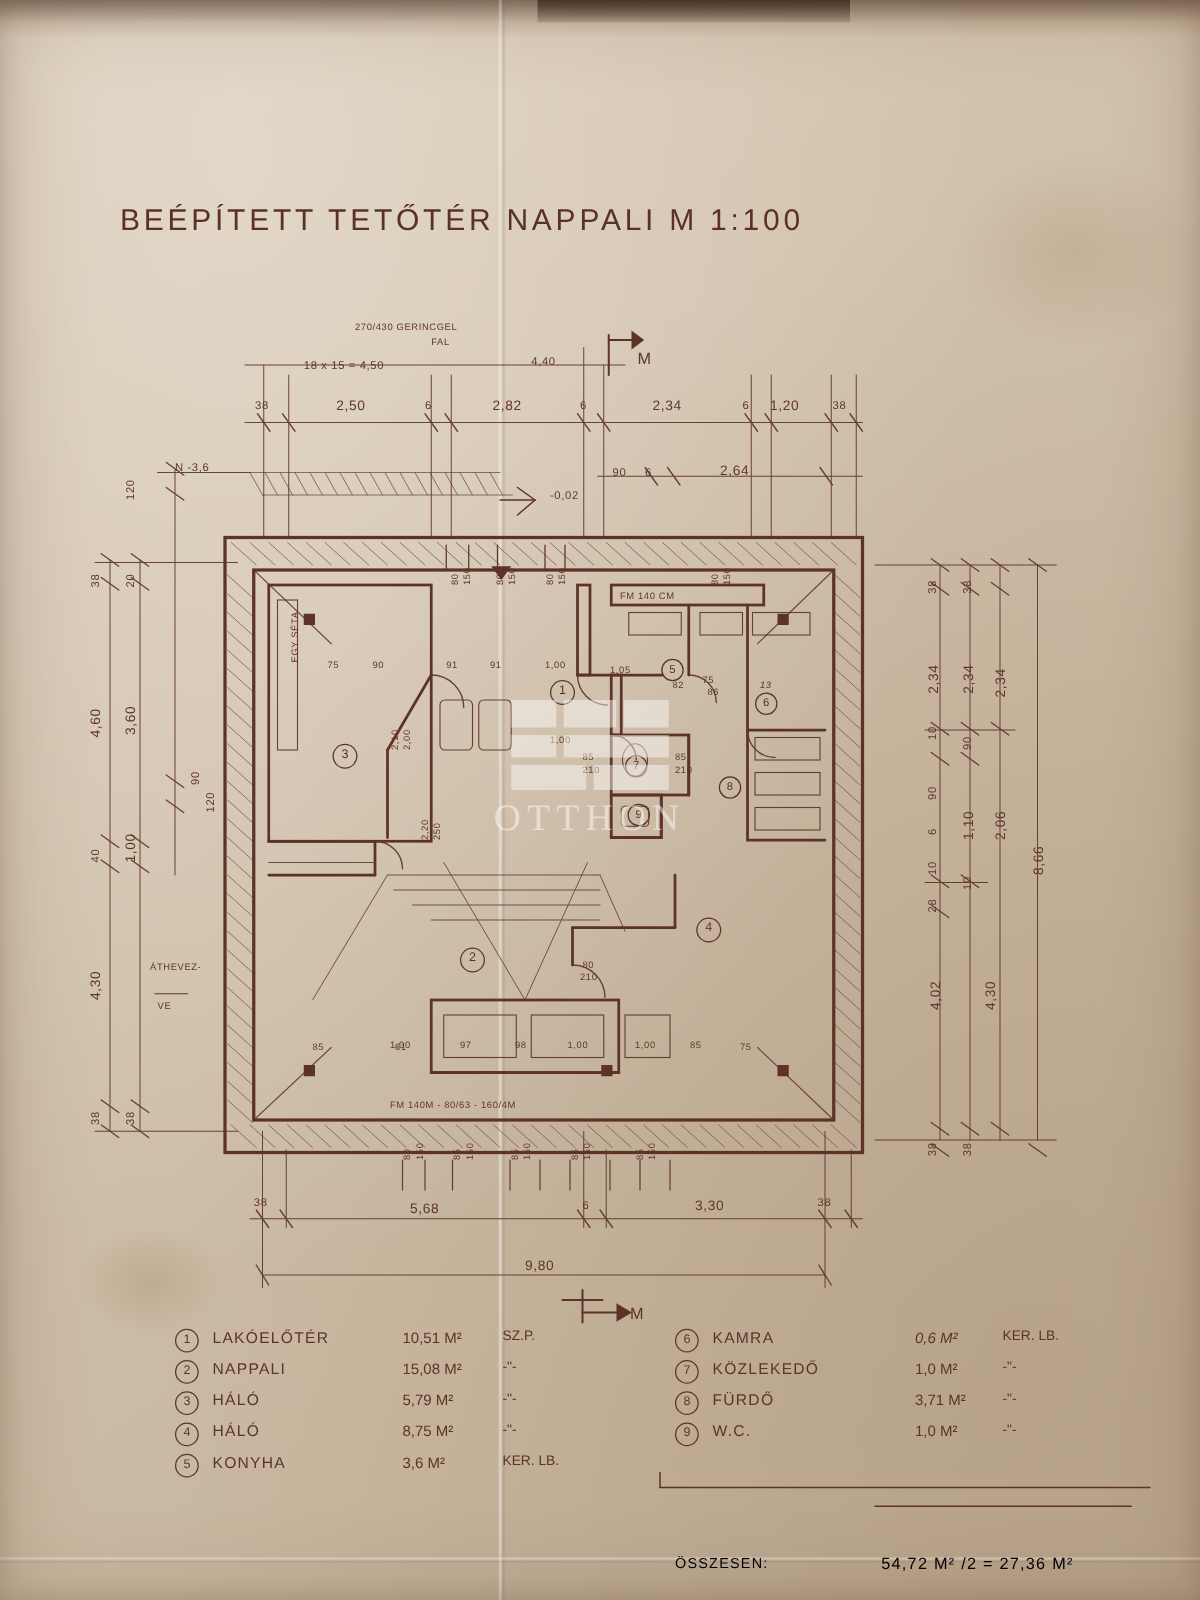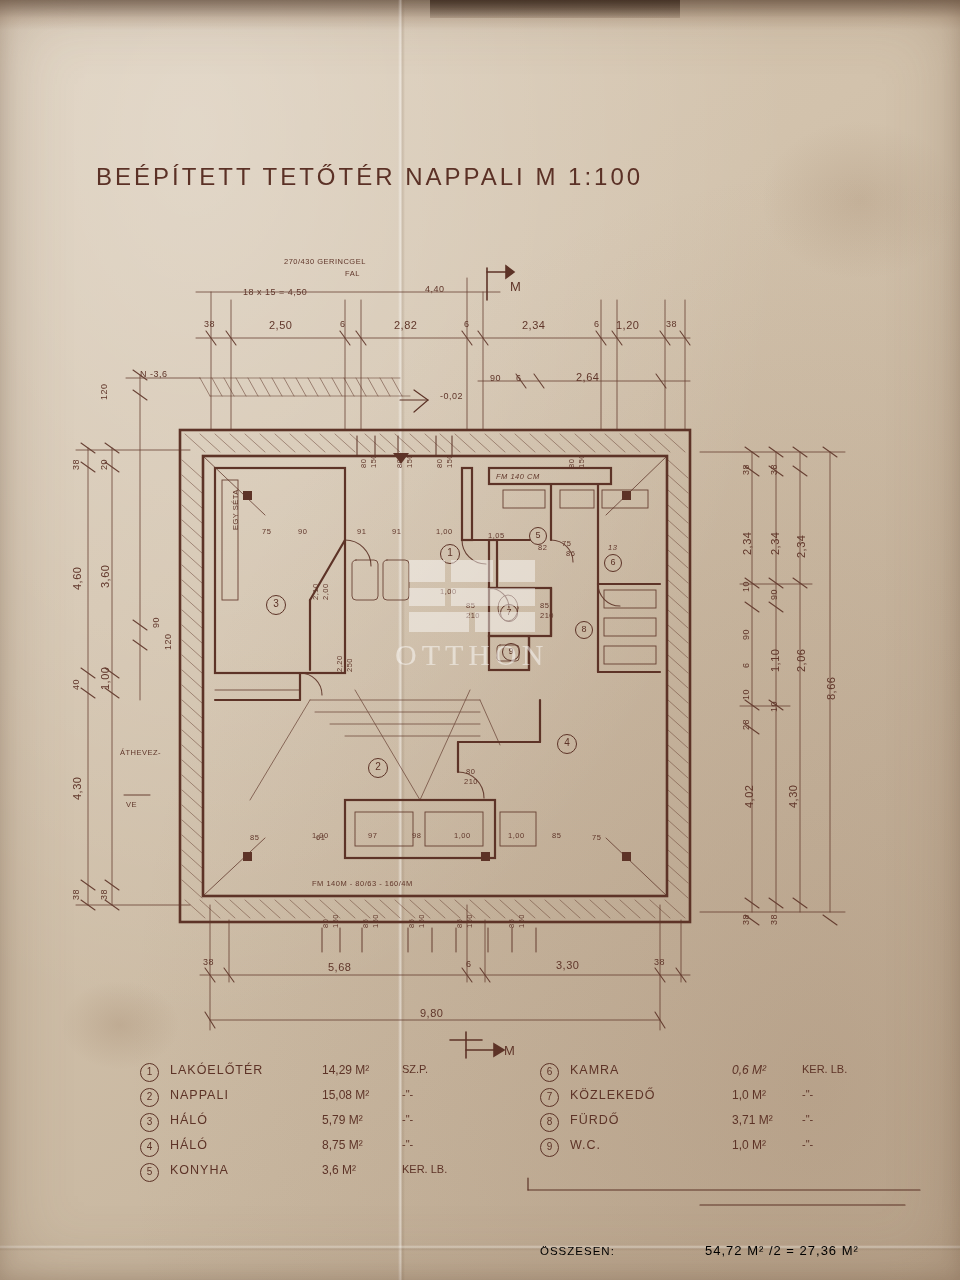--- a/index.html
+++ b/index.html
@@ -610,21 +610,21 @@
 
   <div class="ink hand sm rot90" style="left:100px; top:400px;">120</div>
   <div class="ink hand sm rot90" style="left:100px; top:470px;">20</div>
   <div class="ink hand rot90" style="left:100px; top:588px;">3,60</div>
   <div class="ink hand rot90" style="left:100px; top:690px;">1,00</div>
   <div class="ink hand sm rot90" style="left:100px; top:900px;">38</div>
 
   <div class="ink hand sm rot90" style="left:152px; top:628px;">90</div>
   <div class="ink hand sm rot90" style="left:164px; top:650px;">120</div>
 
-  <div class="ink hand xs" style="left:120px; top:749px;">ÁTHEVEZ-</div>
+  <div class="ink hand xs" style="left:120px; top:770px;">ÁTHEVEZ-</div>
   <div class="ink hand xs" style="left:126px; top:801px;">VE</div>
 
   <div class="ink hand sm rot90" style="left:742px; top:475px;">38</div>
   <div class="ink hand rot90" style="left:742px; top:555px;">2,34</div>
   <div class="ink hand sm rot90" style="left:742px; top:592px;">10</div>
   <div class="ink hand sm rot90" style="left:742px; top:640px;">90</div>
   <div class="ink hand sm rot90" style="left:742px; top:668px;">6</div>
   <div class="ink hand sm rot90" style="left:742px; top:700px;">10</div>
   <div class="ink hand sm rot90" style="left:742px; top:730px;">28</div>
   <div class="ink hand sm rot90" style="left:742px; top:925px;">38</div>
@@ -656,21 +656,21 @@
   <div class="ink hand xs" style="left:608px; top:544px;font-style:italic;">13</div>
 
   <div class="ink hand xs rot90" style="left:360px; top:468px;">80</div>
   <div class="ink hand xs rot90" style="left:370px; top:468px;">150</div>
   <div class="ink hand xs rot90" style="left:396px; top:468px;">80</div>
   <div class="ink hand xs rot90" style="left:406px; top:468px;">150</div>
   <div class="ink hand xs rot90" style="left:436px; top:468px;">80</div>
   <div class="ink hand xs rot90" style="left:446px; top:468px;">150</div>
   <div class="ink hand xs rot90" style="left:568px; top:468px;">80</div>
   <div class="ink hand xs rot90" style="left:578px; top:468px;">150</div>
-  <div class="ink hand xs" style="left:496px; top:473px;font-style:italic;">FM 140 CM</div>
+  <div class="ink hand xs" style="left:496px; top:473px;">FM 140 CM</div>
 
   <div class="ink hand xs rot90" style="left:312px; top:600px;">2,10</div>
   <div class="ink hand xs rot90" style="left:322px; top:600px;">2,00</div>
   <div class="ink hand xs rot90" style="left:336px; top:672px;">2,20</div>
   <div class="ink hand xs rot90" style="left:346px; top:672px;">250</div>
   <div class="ink hand xs" style="left:440px; top:588px;">1,00</div>
   <div class="ink hand xs" style="left:466px; top:602px;">85</div>
   <div class="ink hand xs" style="left:466px; top:612px;">210</div>
   <div class="ink hand xs" style="left:540px; top:602px;">85</div>
   <div class="ink hand xs" style="left:540px; top:612px;">210</div>
@@ -725,21 +725,21 @@
     <div class="wm-block" style="left:14px; top:52px; width:60px; height:20px;"></div>
     <div class="wm-block" style="left:80px; top:52px; width:60px; height:20px;"></div>
     <div class="wm-text">OTTHON</div>
   </div>
 
   <div class="legend">
 
     <div class="legend-row">
       <div class="num-circle">1</div>
       <div class="lg-name">LAKÓELŐTÉR</div>
-      <div class="lg-area">14,29 M²</div>
+      <div class="lg-area">10,51 M²</div>
       <div class="lg-note">SZ.P.</div>
     </div>
     <div class="legend-row">
       <div class="num-circle">2</div>
       <div class="lg-name">NAPPALI</div>
       <div class="lg-area">15,08 M²</div>
       <div class="lg-note">-"-</div>
     </div>
     <div class="legend-row">
       <div class="num-circle">3</div>

